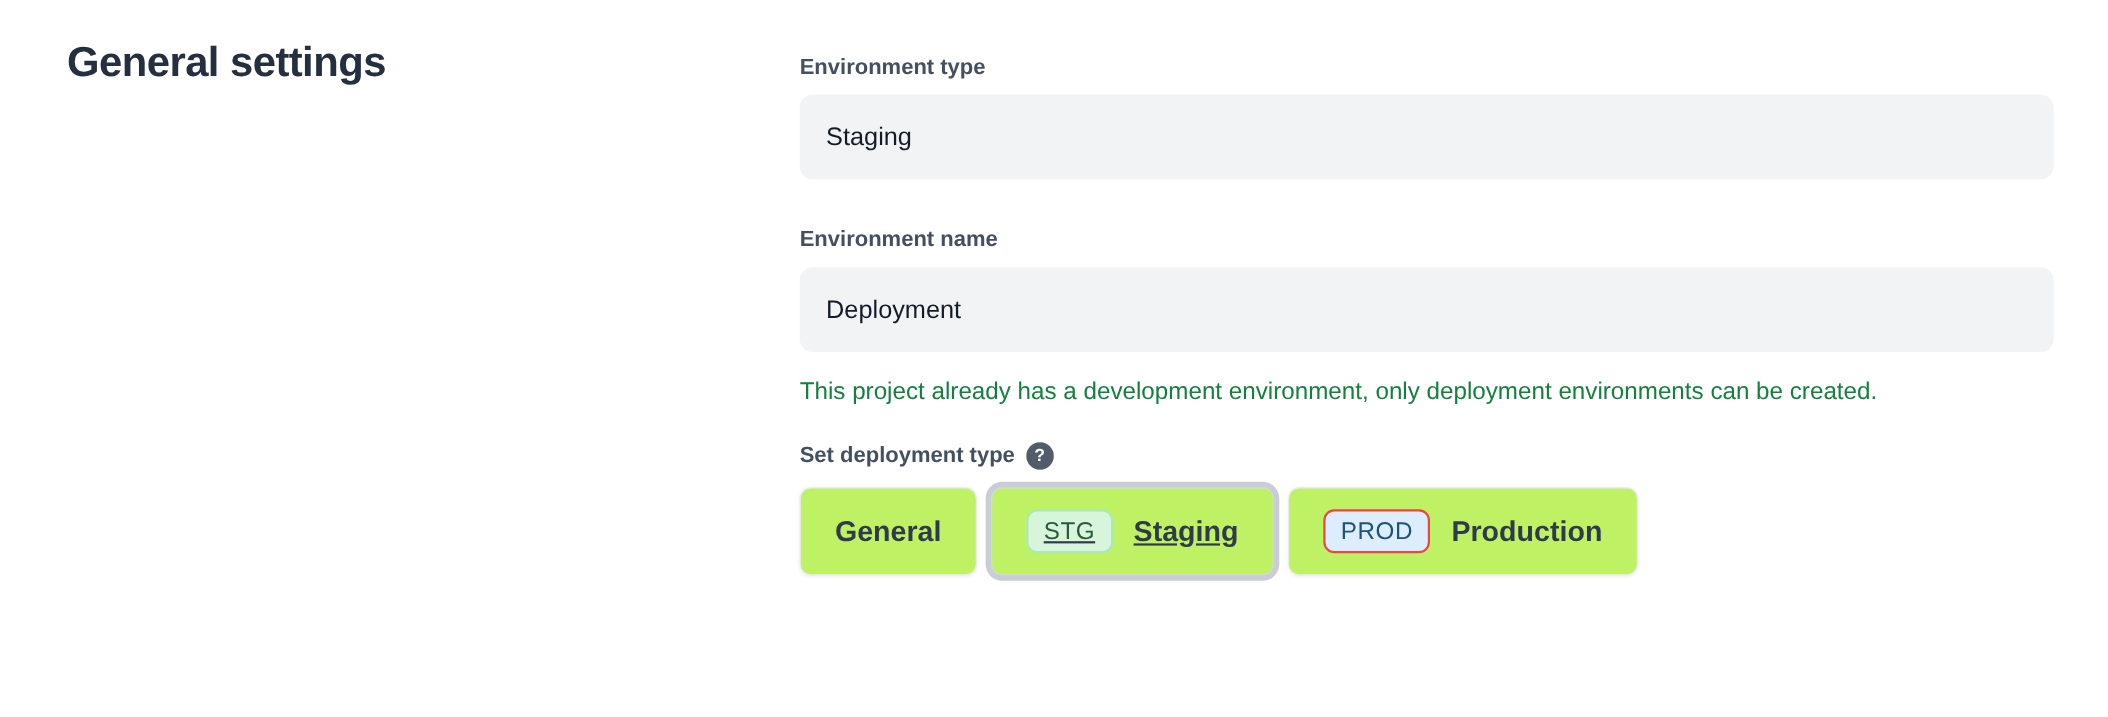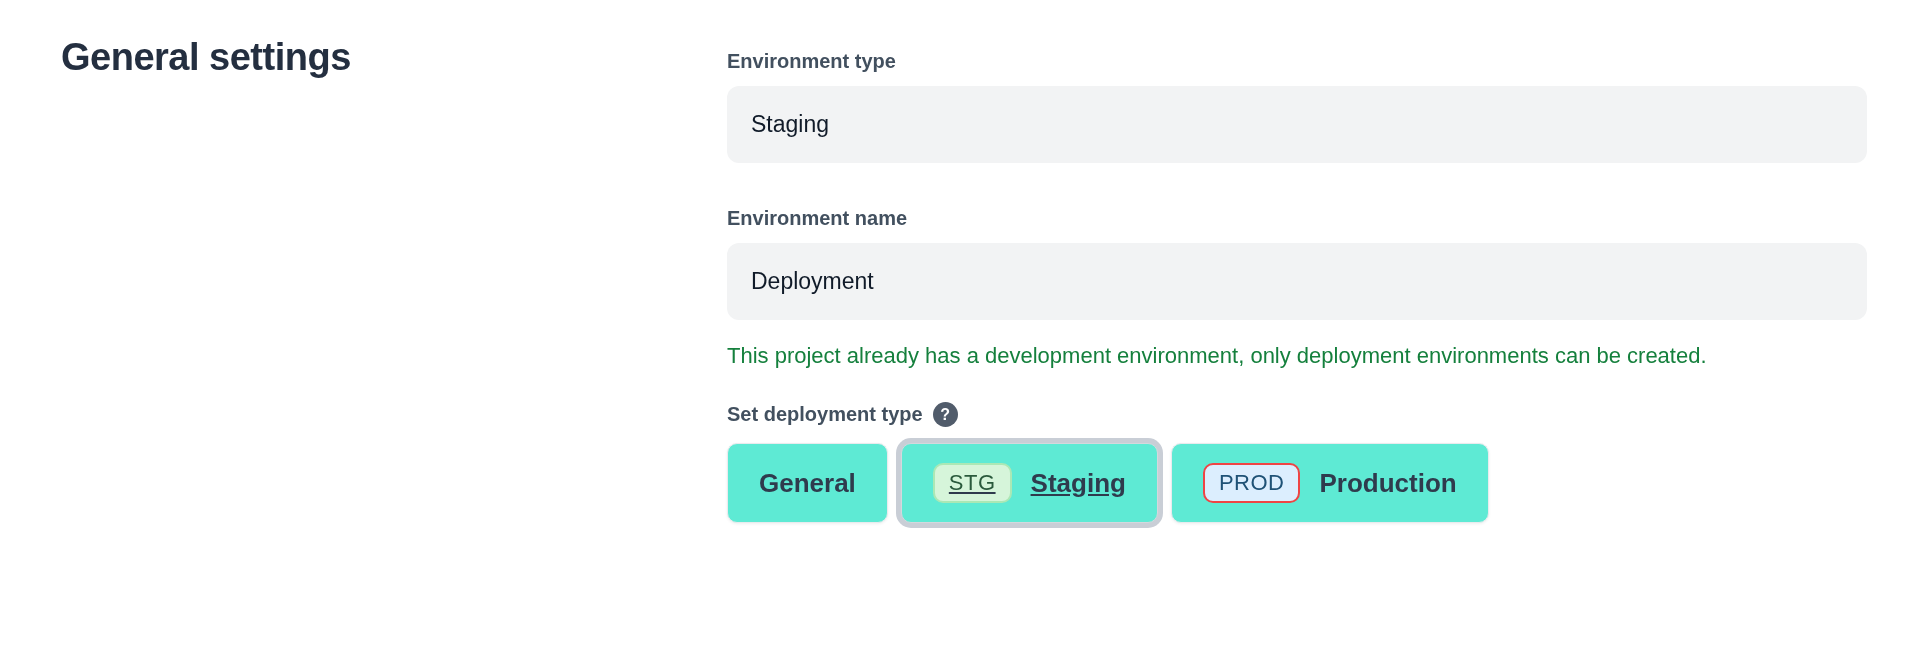--- a/index.html
+++ b/index.html
@@ -54,21 +54,21 @@
 
   .deploy-desc {
     font-size: 22px; line-height: 30px; color: #717d8c;
     margin-bottom: 24px;
   }
 
   .options-row { display: flex; align-items: center; gap: 13px; }
   .option-btn {
     display: inline-flex; align-items: center; justify-content: center;
     height: 80px; padding: 0 31px;
-    background: #5eead4; border: 1px solid #e9ebee; border-radius: 10px;
+    background: #bef264; border: 1px solid #e9ebee; border-radius: 10px;
     box-shadow: 0 1px 3px rgba(16,24,40,0.07);
     font-family: inherit; font-size: 26px; font-weight: 700; color: #2f3b4d;
     cursor: pointer;
   }
   .option-btn.selected {
     box-shadow: 0 0 0 5px #c9ced6, 0 1px 3px rgba(16,24,40,0.07);
     border-color: #d4d8dd;
     text-decoration: underline;
   }
   .option-badge {

